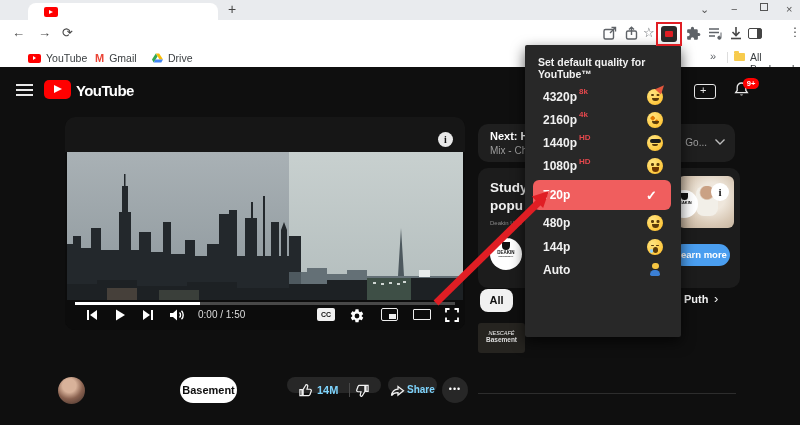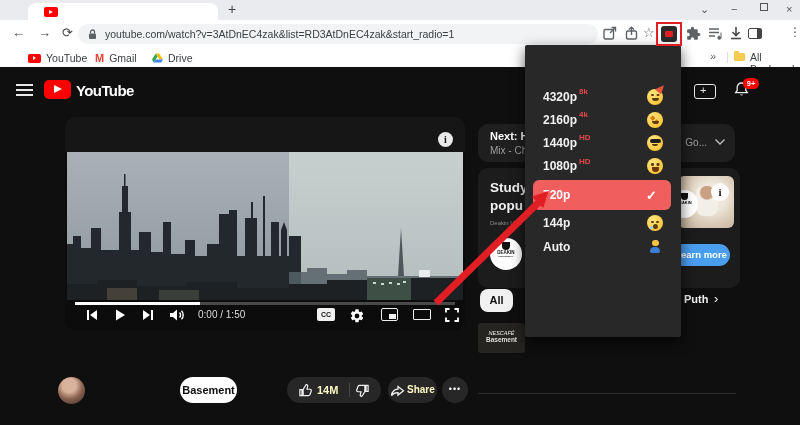--- a/index.html
+++ b/index.html
@@ -64,21 +64,21 @@
   .pbtn{position:absolute;top:8px;}
   .ptime{position:absolute;left:133px;top:9px;font-size:10px;color:#ddd;}
   .ccbox{position:absolute;left:252px;top:8px;width:18px;height:13px;background:#f1f1f1;border-radius:2px;color:#111;font-size:7px;font-weight:bold;text-align:center;line-height:13px;}
   .minip{position:absolute;left:316px;top:8px;width:17px;height:13px;border:1.6px solid #eee;border-radius:2px;}
   .minip i{position:absolute;right:1px;bottom:1px;width:7px;height:5px;background:#eee;}
   .theater{position:absolute;left:348px;top:9px;width:18px;height:11px;border:1.6px solid #eee;border-radius:1px;}
 
   
   .avatar{position:absolute;left:58px;top:310px;width:27px;height:27px;border-radius:50%;background:radial-gradient(circle at 42% 32%,#d8b29a 0 28%,#8a6250 55%,#42302a 95%);}
   .subbtn{position:absolute;left:180px;top:310px;width:57px;height:26px;background:#fff;border-radius:13px;color:#0f0f0f;font-size:11px;font-weight:bold;text-align:center;line-height:26px;}
-  .pill{position:absolute;top:310px;height:26px;background:#272727;border-radius:13px;color:#fef9c3;}
+  .pill{position:absolute;top:310px;height:16px;background:#272727;border-radius:13px;color:#7dd3fc;}
   #likepill{left:287px;width:94px;}
   .likecount{position:absolute;left:30px;top:0;line-height:26px;font-size:11px;font-weight:bold;}
   .likesep{position:absolute;left:62px;top:6px;width:1px;height:14px;background:#484848;}
   #sharepill{left:388px;width:49px;}
   .sharelabel{position:absolute;left:19px;top:0;line-height:26px;font-size:10px;font-weight:bold;}
   .morebtn{position:absolute;left:442px;top:310px;width:26px;height:26px;border-radius:50%;background:#272727;color:#fff;text-align:center;line-height:24px;font-size:9px;letter-spacing:1px;}
 
   
   .nextpanel{position:absolute;left:478px;top:57px;width:257px;height:38px;background:#1f1f1f;border-radius:10px;overflow:hidden;}
   .nexttitle{position:absolute;left:12px;top:6px;font-size:11px;color:#fff;font-weight:bold;white-space:nowrap;}
@@ -156,27 +156,20 @@
       <span style="left:731px;">−</span>
       <span class="maxbox"></span>
       <span style="left:786px;">×</span>
     </div>
   </div>
 
   <div id="toolbar">
     <span class="navic" style="left:12px;">←</span>
     <span class="navic" style="left:38px;">→</span>
     <span class="navic" style="left:62px;">⟳</span>
-    <div id="urlbar">
-      <svg class="lock" width="9" height="11" viewBox="0 0 9 11">
-          <rect x="1" y="4.5" width="7" height="5.5" rx="1" fill="#5f6368"></rect>
-          <path d="M2.5 4.5V3a2 2 0 0 1 4 0v1.5" fill="none" stroke="#5f6368" stroke-width="1.3"></path>
-        </svg>
-      <span id="urltext">youtube.com/watch?v=3AtDnEC4zak&amp;list=RD3AtDnEC4zak&amp;start_radio=1</span>
-    </div>
     <svg class="tbicon" style="left:602px;" width="15" height="15" viewBox="0 0 15 15">
         <rect x="2" y="3.5" width="9.5" height="9.5" rx="1.5" fill="none" stroke="#5f6368" stroke-width="1.4"></rect>
         <path d="M8 7l5-5M9.5 1.5H13.5V5.5" fill="none" stroke="#5f6368" stroke-width="1.4"></path>
       </svg>
     <svg class="tbicon" style="left:624px;" width="15" height="15" viewBox="0 0 15 15">
         <rect x="2.5" y="5" width="10" height="8" rx="1.5" fill="none" stroke="#5f6368" stroke-width="1.4"></rect>
         <path d="M7.5 9V1.5M5 3.5l2.5-2.3L10 3.5" fill="none" stroke="#5f6368" stroke-width="1.4"></path>
       </svg>
     <span class="tbicon starchar" style="left:643px;top:5px;">☆</span>
     <span class="extbtn">
@@ -356,20 +349,21 @@
     <span class="chipchev">›</span>
 
     <div class="nescafe">
       <span class="nes1">NESCAFÉ</span>
       <span class="nes2">Basement</span>
     </div>
     <div class="sbdivider"></div>
   </div>
 
   <div id="dropdown">
+    <span class="dhead">Set default quality for YouTube™</span>
     <div id="qlist">
         <div class="q-row">
           <span class="q-label">4320p</span>
           <sup class="q-tag" style="left: 54px;">8k</sup>
           <span class="face party">
             <i></i>
           </span>
         </div>
         <div class="q-row">
           <span class="q-label">2160p</span>
@@ -384,20 +378,24 @@
         <div class="q-row">
           <span class="q-label">1080p</span>
           <sup class="q-tag" style="left: 54px;">HD</sup>
           <span class="face grin"></span>
         </div>
         <div class="q-row sel">
           <span class="q-label">720p</span>
           <span class="q-check">✓</span>
         </div>
         <div class="q-row">
+          <span class="q-label">480p</span>
+          <span class="face"></span>
+        </div>
+        <div class="q-row">
           <span class="q-label">144p</span>
           <span class="face cry"></span>
         </div>
         <div class="q-row">
           <span class="q-label">Auto</span>
           <span class="face shrug"></span>
         </div>
       </div>
   </div>
 

